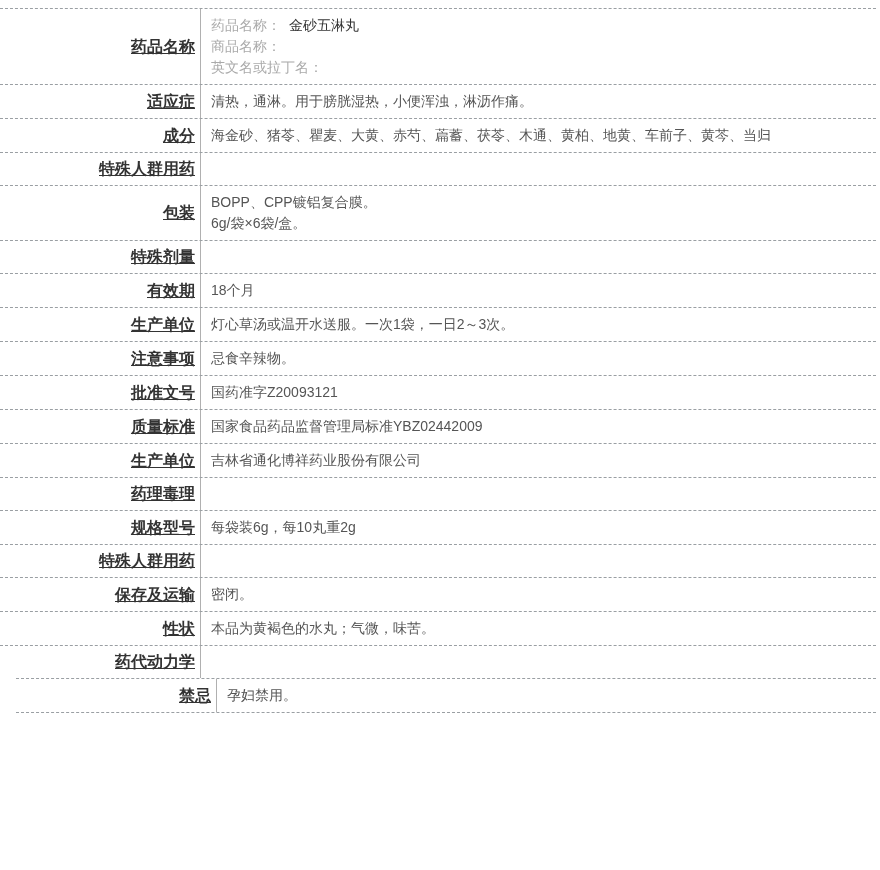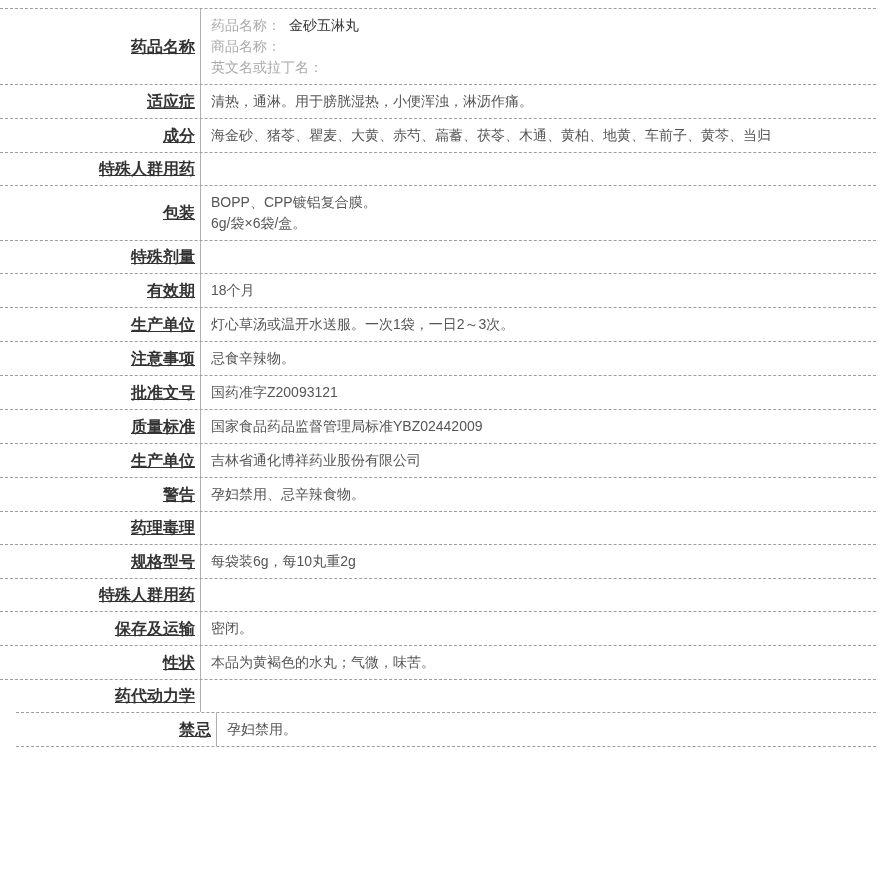--- a/index.html
+++ b/index.html
@@ -127,24 +127,20 @@
     <div class="row">
       <div class="label-cell">质量标准</div>
       <div class="value-cell">国家食品药品监督管理局标准YBZ02442009</div>
     </div>
 
     <div class="row">
       <div class="label-cell">生产单位</div>
       <div class="value-cell">吉林省通化博祥药业股份有限公司</div>
     </div>
 
-    <div class="row">
-      <div class="label-cell">警告</div>
-      <div class="value-cell">孕妇禁用、忌辛辣食物。</div>
-    </div>
 
     <div class="row">
       <div class="label-cell">药理毒理</div>
       <div class="value-cell"></div>
     </div>
 
     <div class="row">
       <div class="label-cell">规格型号</div>
       <div class="value-cell">每袋装6g，每10丸重2g</div>
     </div>

